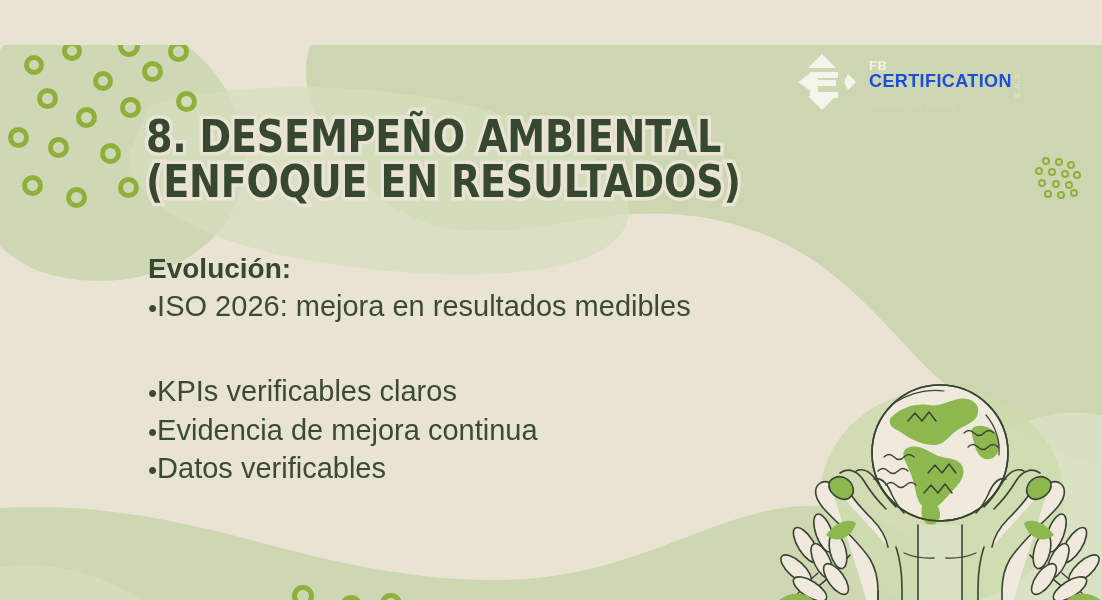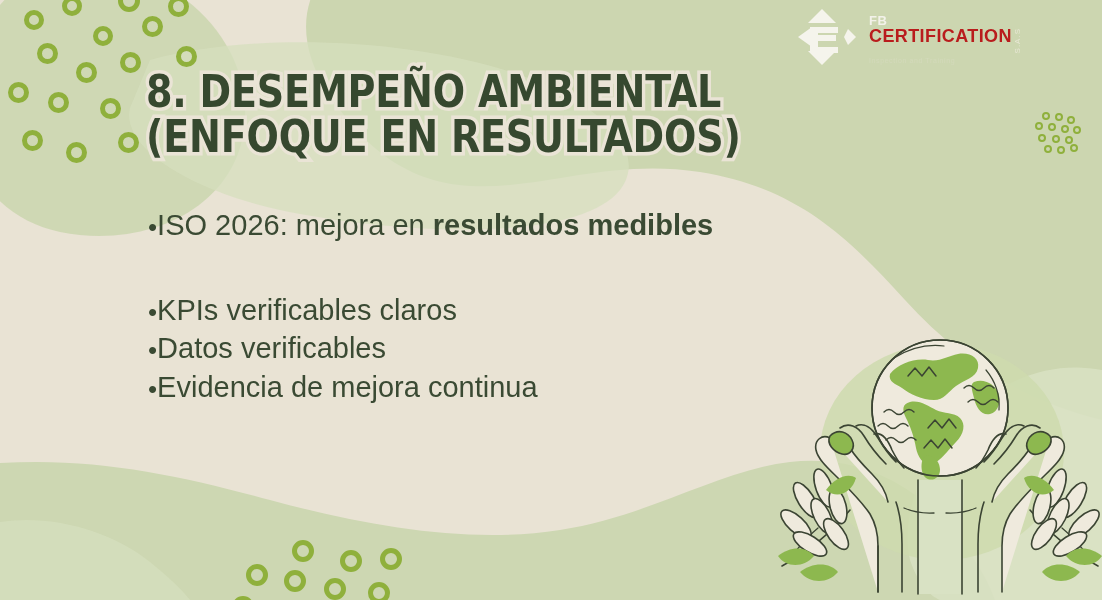--- a/index.html
+++ b/index.html
@@ -2,37 +2,37 @@
 <html><head>
 <meta charset="utf-8">
 <style>
   html,body{margin:0;padding:0;}
   body{
     width:1102px;height:600px;overflow:hidden;
     background:#e9e3d4;
     font-family:"Liberation Sans", sans-serif;
     position:relative;
   }
-  #slide{position:absolute;inset:0;overflow:hidden;}
+  #slide{position:absolute;inset:0;overflow:hidden;margin-top:45px;}
 
   
   .bg-layer{position:absolute;inset:0;pointer-events:none;}
   .bg-layer svg{display:block;width:1102px;height:600px;}
 
   
   .rings{position:absolute;pointer-events:none;}
   .ring{position:absolute;border-style:solid;border-color:#8fb03c;border-radius:50%;box-sizing:border-box;}
 
   
   #logo{position:absolute;left:798px;top:6px;width:250px;height:62px;display:flex;align-items:center;gap:9px;}
   #logo .mark{width:62px;height:60px;flex:0 0 auto;}
   #logo .wordmark{display:flex;flex-direction:column;justify-content:center;line-height:1;padding-top:4px;}
   #logo .fb{font-size:13px;font-weight:bold;letter-spacing:.5px;color:#f3f2ea;}
   #logo .cert-row{display:flex;align-items:flex-start;}
-  #logo .cert{font-size:18px;font-weight:bold;letter-spacing:.4px;color:#b91c1c;}
+  #logo .cert{font-size:18px;font-weight:bold;letter-spacing:.4px;color:#1d4ed8;}
   #logo .sas{font-size:8px;color:#eceadb;letter-spacing:1px;
     writing-mode:vertical-rl;transform:rotate(180deg);margin-left:2px;margin-top:1px;opacity:.85;}
   #logo .tagline{font-size:7px;letter-spacing:.6px;color:#d9dcc3;opacity:.55;margin-top:3px;}
 
   
   #title{
     position:absolute;left:146px;top:70px;width:680px;
     font-family:"DejaVu Sans Condensed","Liberation Sans", sans-serif;
     font-weight:bold;font-size:45px;line-height:0.99;letter-spacing:-0.2px;
     color:#36482f;text-transform:uppercase;
@@ -40,21 +40,21 @@
     -webkit-text-stroke:7px #eae4d6;
     paint-order:stroke fill;
   }
   #title .tline{display:block;white-space:nowrap;}
 
   
   #body-copy{position:absolute;left:148px;top:206px;width:760px;color:#3a4a33;}
   .sec-head{font-size:28px;font-weight:bold;line-height:1.3;color:#36482f;}
   .bullet{font-size:29px;line-height:1.33;color:#3a4a33;white-space:nowrap;}
   .bullet .dot{font-size:26px;vertical-align:middle;}
-  .bullet b{font-weight:bold;}
+  .bullet b{font-weight:normal;}
   .spacer{height:46px;}
 
   
   #illustration{position:absolute;left:778px;top:330px;width:324px;height:270px;}
   #illustration svg{display:block;width:324px;height:270px;}
 </style>
 </head>
 <body>
 
 <div id="slide">
@@ -160,36 +160,37 @@
   </div>
 
   <div id="title">
     <span class="tline">8. DESEMPEÑO AMBIENTAL</span>
     <span class="tline">(ENFOQUE EN RESULTADOS)</span>
   </div>
 
   <div id="body-copy">
 
     <div>
+      <div class="sec-head">Evolución:</div>
       <div class="bullet">
         <span class="dot">•</span><span>ISO 2026: mejora en </span><b>resultados medibles</b>
       </div>
     </div>
 
     <div class="spacer"></div>
 
     <div>
       <div class="bullet">
         <span class="dot">•</span><span>KPIs verificables claros</span>
       </div>
       <div class="bullet">
+        <span class="dot">•</span><span>Evidencia de mejora continua</span>
+      </div>
+      <div class="bullet">
         <span class="dot">•</span><span>Datos verificables</span>
-      </div>
-      <div class="bullet">
-        <span class="dot">•</span><span>Evidencia de mejora continua</span>
       </div>
     </div>
 
   </div>
 
   <div id="illustration">
     <svg viewBox="0 0 324 270" xmlns="http://www.w3.org/2000/svg">
       <g fill="none" stroke="#3b4433" stroke-width="1.6" stroke-linecap="round" stroke-linejoin="round">
 
         <g>

